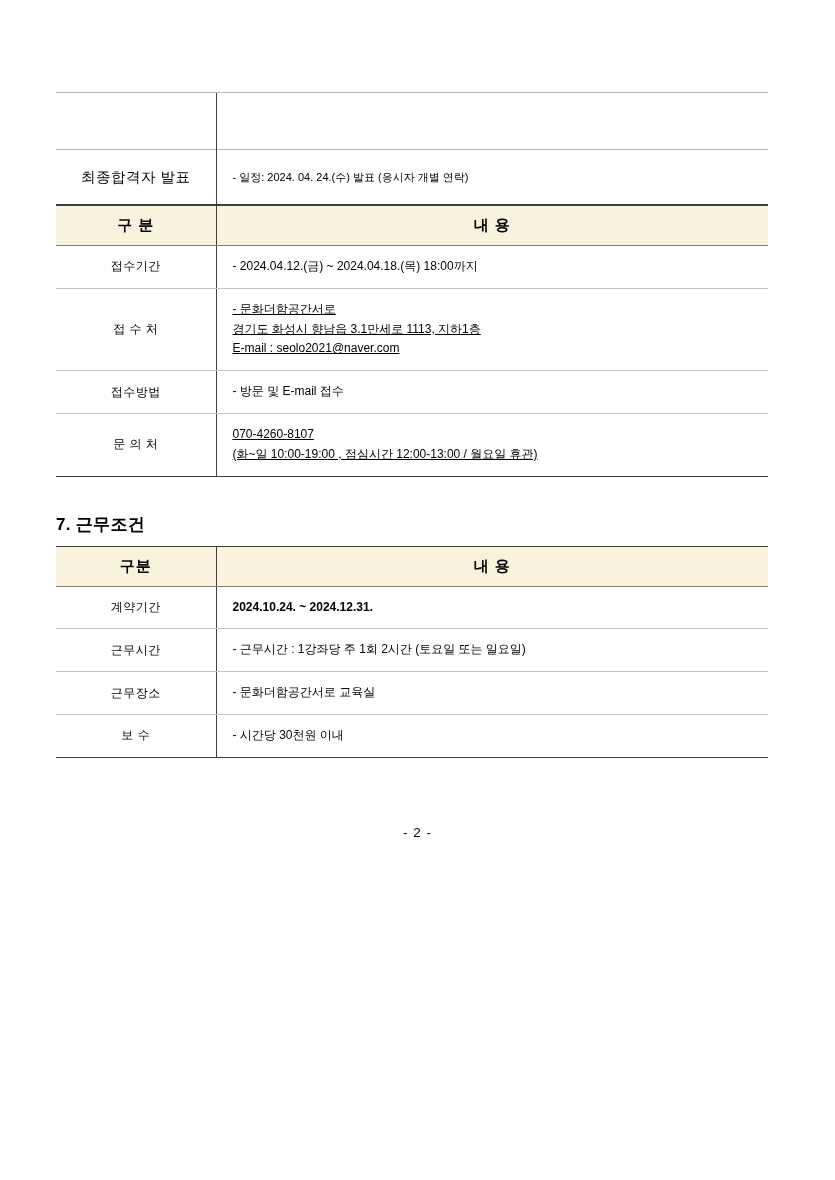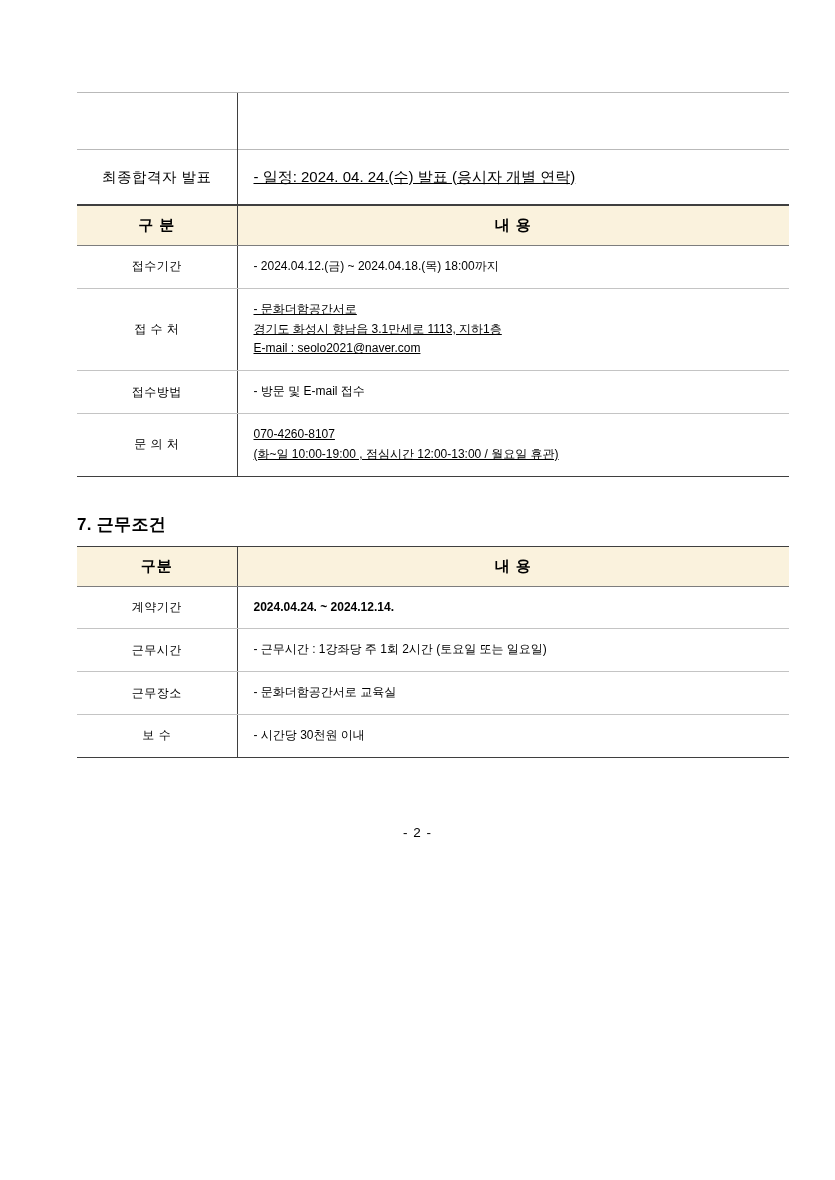--- a/index.html
+++ b/index.html
@@ -14,21 +14,21 @@
     font-family: "Liberation Sans", sans-serif;
     color: #000000;
     overflow: hidden;
   }
   .page {
     position: absolute;
     left: 0; top: 0;
     width: 835px;
     height: 892px;
     box-sizing: border-box;
-    padding: 0 77px;
+    padding: 0 56px;
     border-radius: 9px;
   }
 
   
   table {
     border-collapse: collapse;
     table-layout: fixed;
     width: 712px;
   }
   .tbl-cont {
@@ -46,22 +46,21 @@
   }
   .col-label { width: 160px; }
   .cell-label {
     text-align: center;
     font-size: 14.5px;
     letter-spacing: 0.5px;
   }
   .cell-body {
     border-left: 1.4px solid #3f3f3f !important;
     padding-left: 16px !important;
-    font-size: 15px;
-    text-decoration: underline;
+    font-size: 11px;
   }
 
   
   .sec-heading {
     font-size: 17px;
     font-weight: bold;
     letter-spacing: 0.3px;
     margin: 46px 0 10px 0;
   }
   .sec-heading.second { margin-top: 36px; }
@@ -179,21 +178,21 @@
       </colgroup>
     <thead>
       <tr>
         <th class="th-label">구분</th>
         <th>내  용</th>
       </tr>
     </thead>
     <tbody>
       <tr>
         <td class="td-label">계약기간</td>
-        <td class="td-body bold-val">2024.04.24. ~ 2024.12.14.</td>
+        <td class="td-body bold-val">2024.10.24. ~ 2024.12.31.</td>
       </tr>
       <tr>
         <td class="td-label">근무시간</td>
         <td class="td-body">- 근무시간 : 1강좌당 주 1회 2시간 (토요일 또는 일요일)</td>
       </tr>
       <tr>
         <td class="td-label">근무장소</td>
         <td class="td-body">- 문화더함공간서로 교육실</td>
       </tr>
       <tr>

